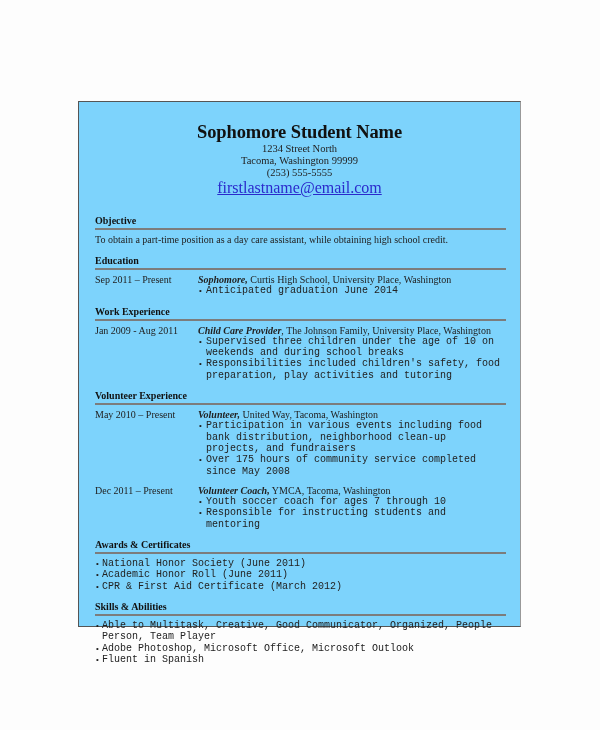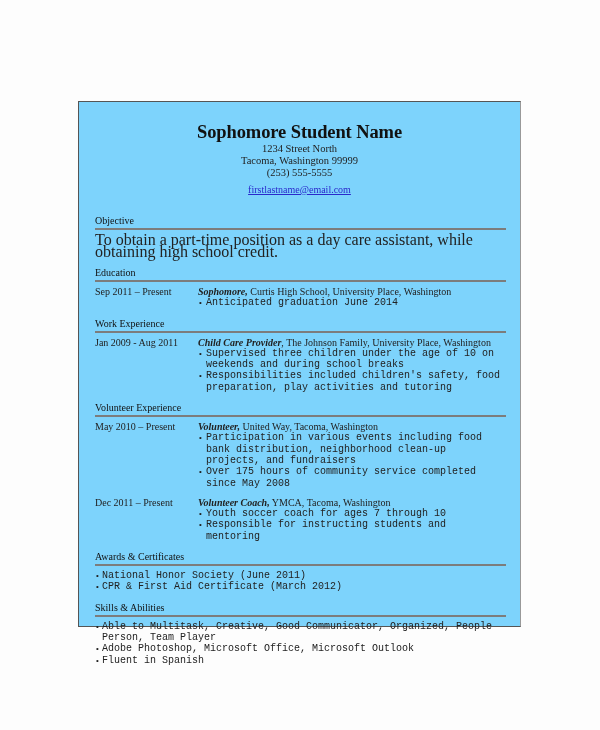--- a/index.html
+++ b/index.html
@@ -36,44 +36,44 @@
     color: #111;
     line-height: 22px;
     letter-spacing: -0.1px;
   }
   .contact-line {
     font-size: 10.5px;
     line-height: 12px;
     color: #222;
   }
   .contact-email {
-    font-size: 10px;
+    font-size: 16px;
     line-height: 12px;
     color: #2a2acc;
     text-decoration: underline;
     cursor: pointer;
   }
   .content {
     position: absolute;
     left: 16px;
     top: 112px;
     width: 411px;
   }
   .section-title {
     font-size: 10px;
-    font-weight: normal;
+    font-weight: bold;
     color: #111;
     line-height: 13px;
     padding-bottom: 1px;
     border-bottom: 2px solid #7c7c7c;
     margin-bottom: 4px;
   }
   .section { margin-bottom: 8px; }
   .para {
-    font-size: 16px;
+    font-size: 10px;
     line-height: 12px;
   }
   .entry {
     display: flex;
     font-size: 10px;
     line-height: 11.3px;
     margin-bottom: 8px;
   }
   .entry:last-child { margin-bottom: 0; }
   .entry-date {
@@ -173,20 +173,21 @@
             <li>Responsible for instructing students and mentoring</li>
           </ul>
         </div>
       </div>
     </div>
 
     <div class="section">
       <div class="section-title">Awards &amp; Certificates</div>
       <ul class="plain-list">
         <li>National Honor Society (June 2011)</li>
+        <li>Academic Honor Roll (June 2011)</li>
         <li>CPR &amp; First Aid Certificate (March 2012)</li>
       </ul>
     </div>
 
     <div class="section">
       <div class="section-title">Skills &amp; Abilities</div>
       <ul class="plain-list">
         <li>Able to Multitask, Creative, Good Communicator, Organized, People Person, Team Player</li>
         <li>Adobe Photoshop, Microsoft Office, Microsoft Outlook</li>
         <li>Fluent in Spanish</li>

